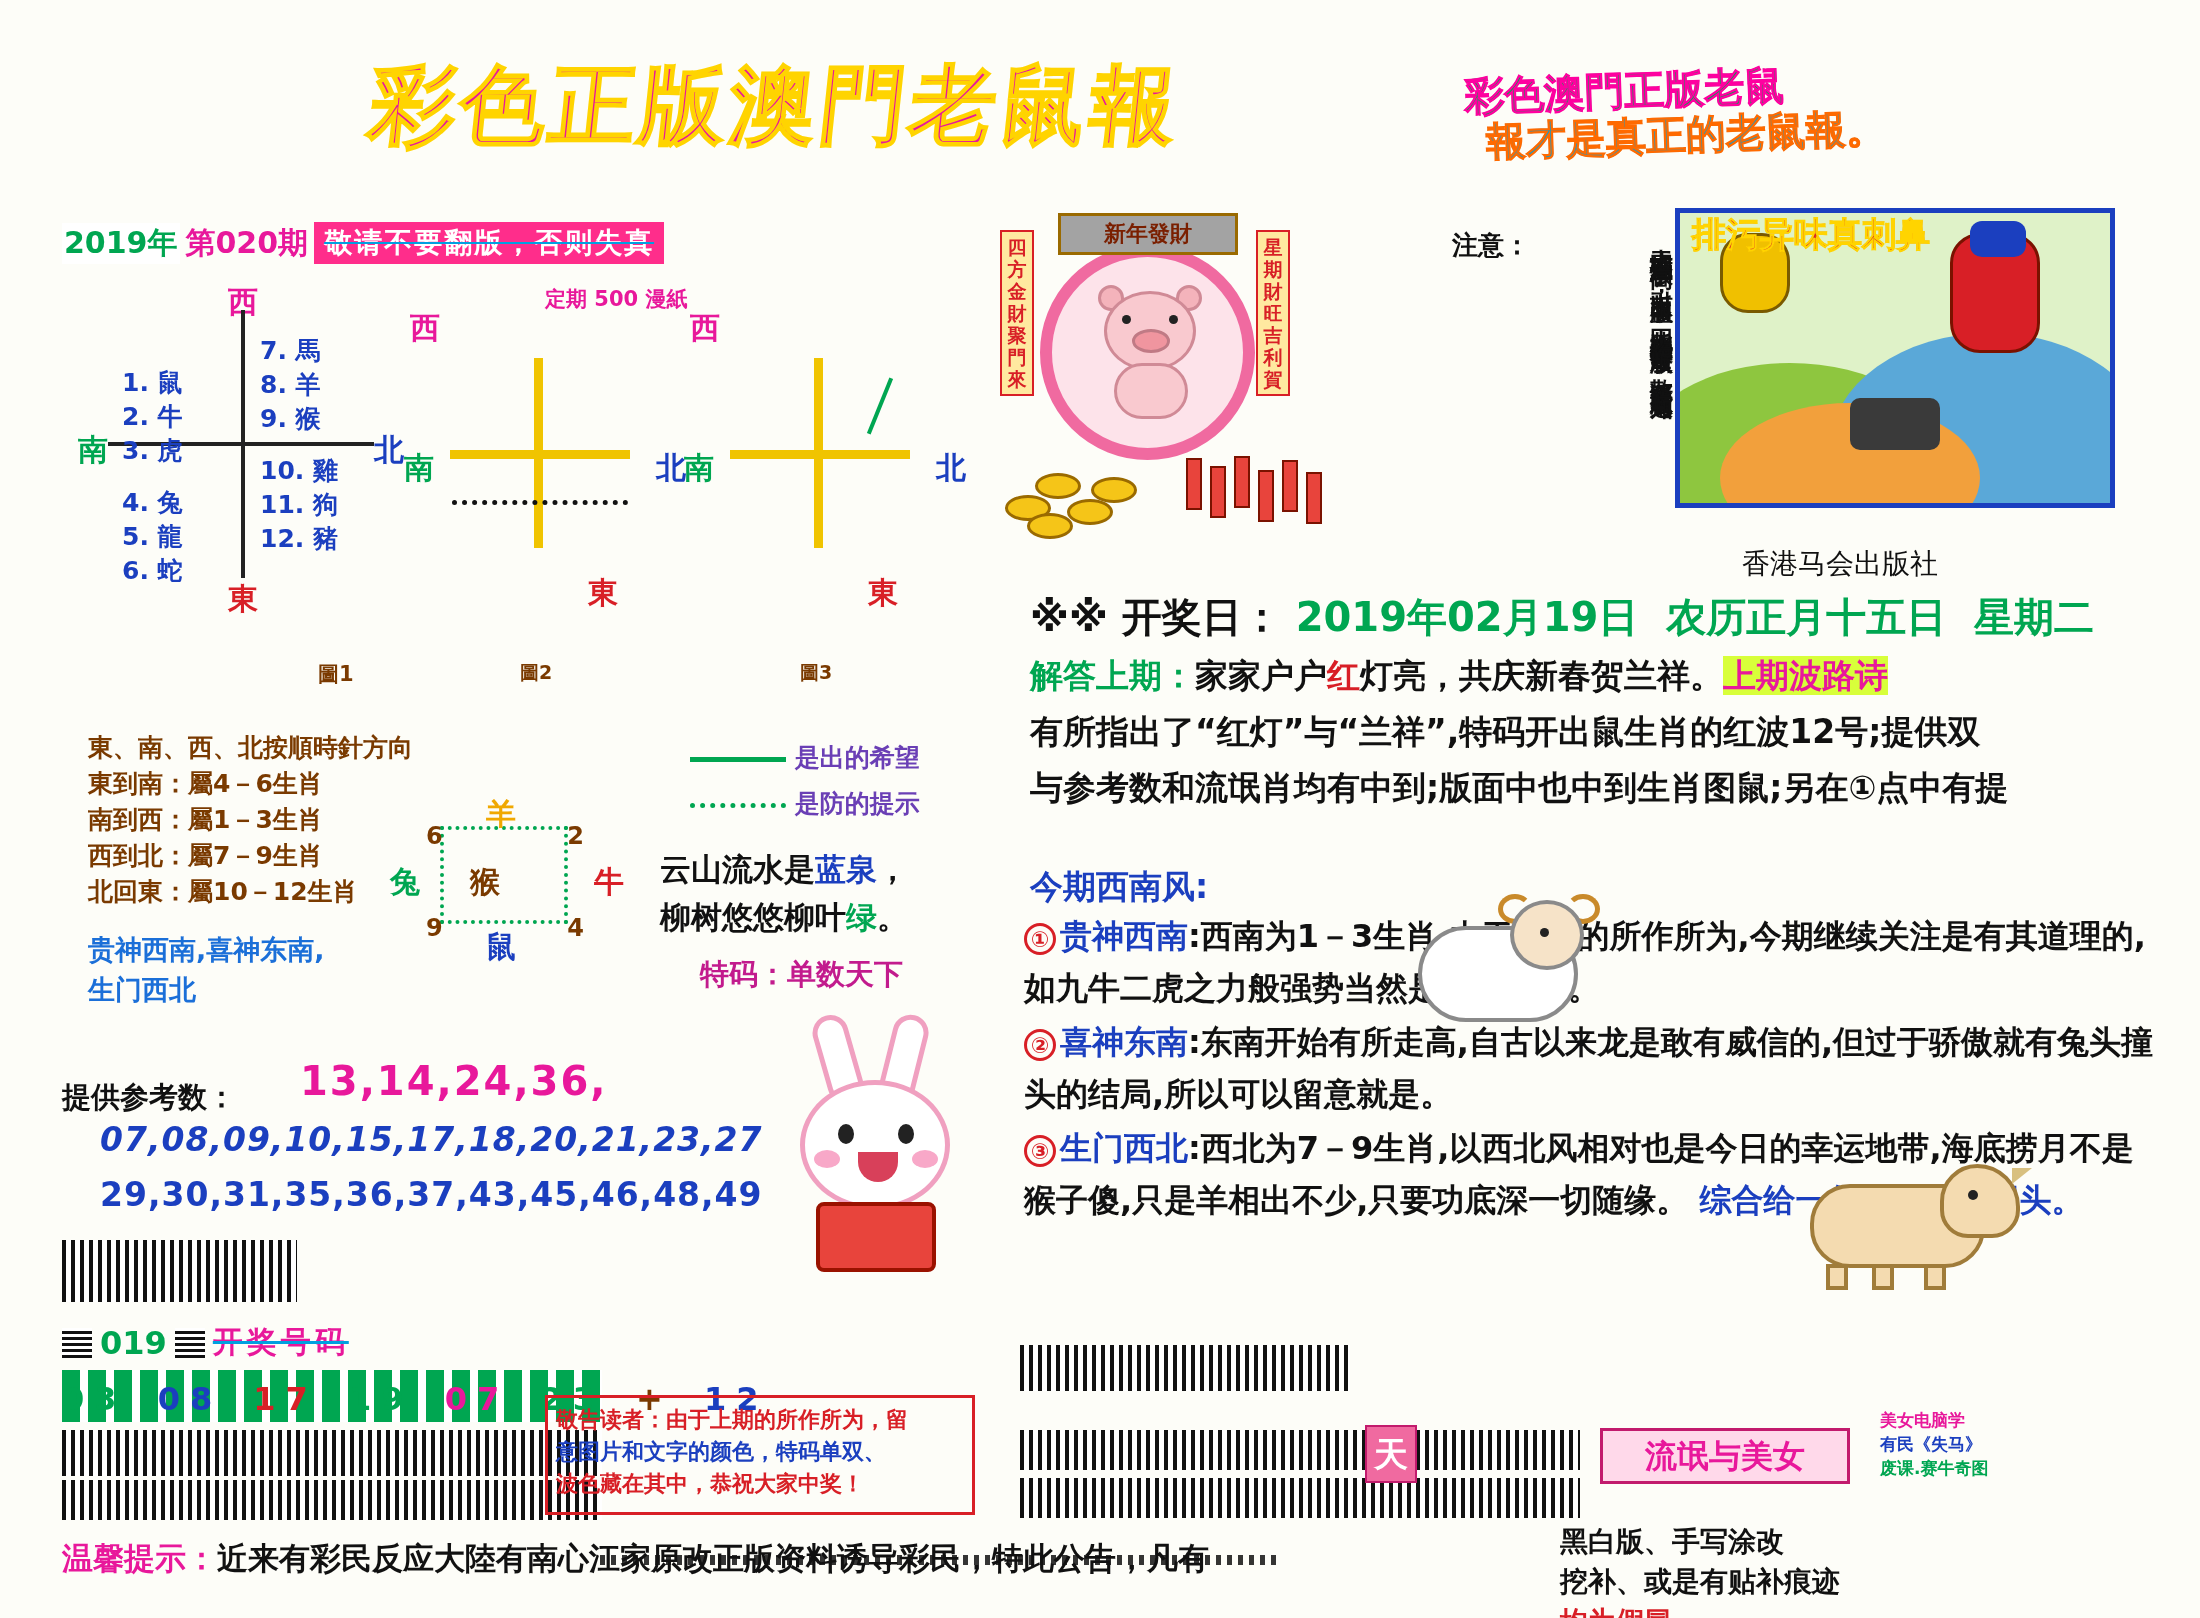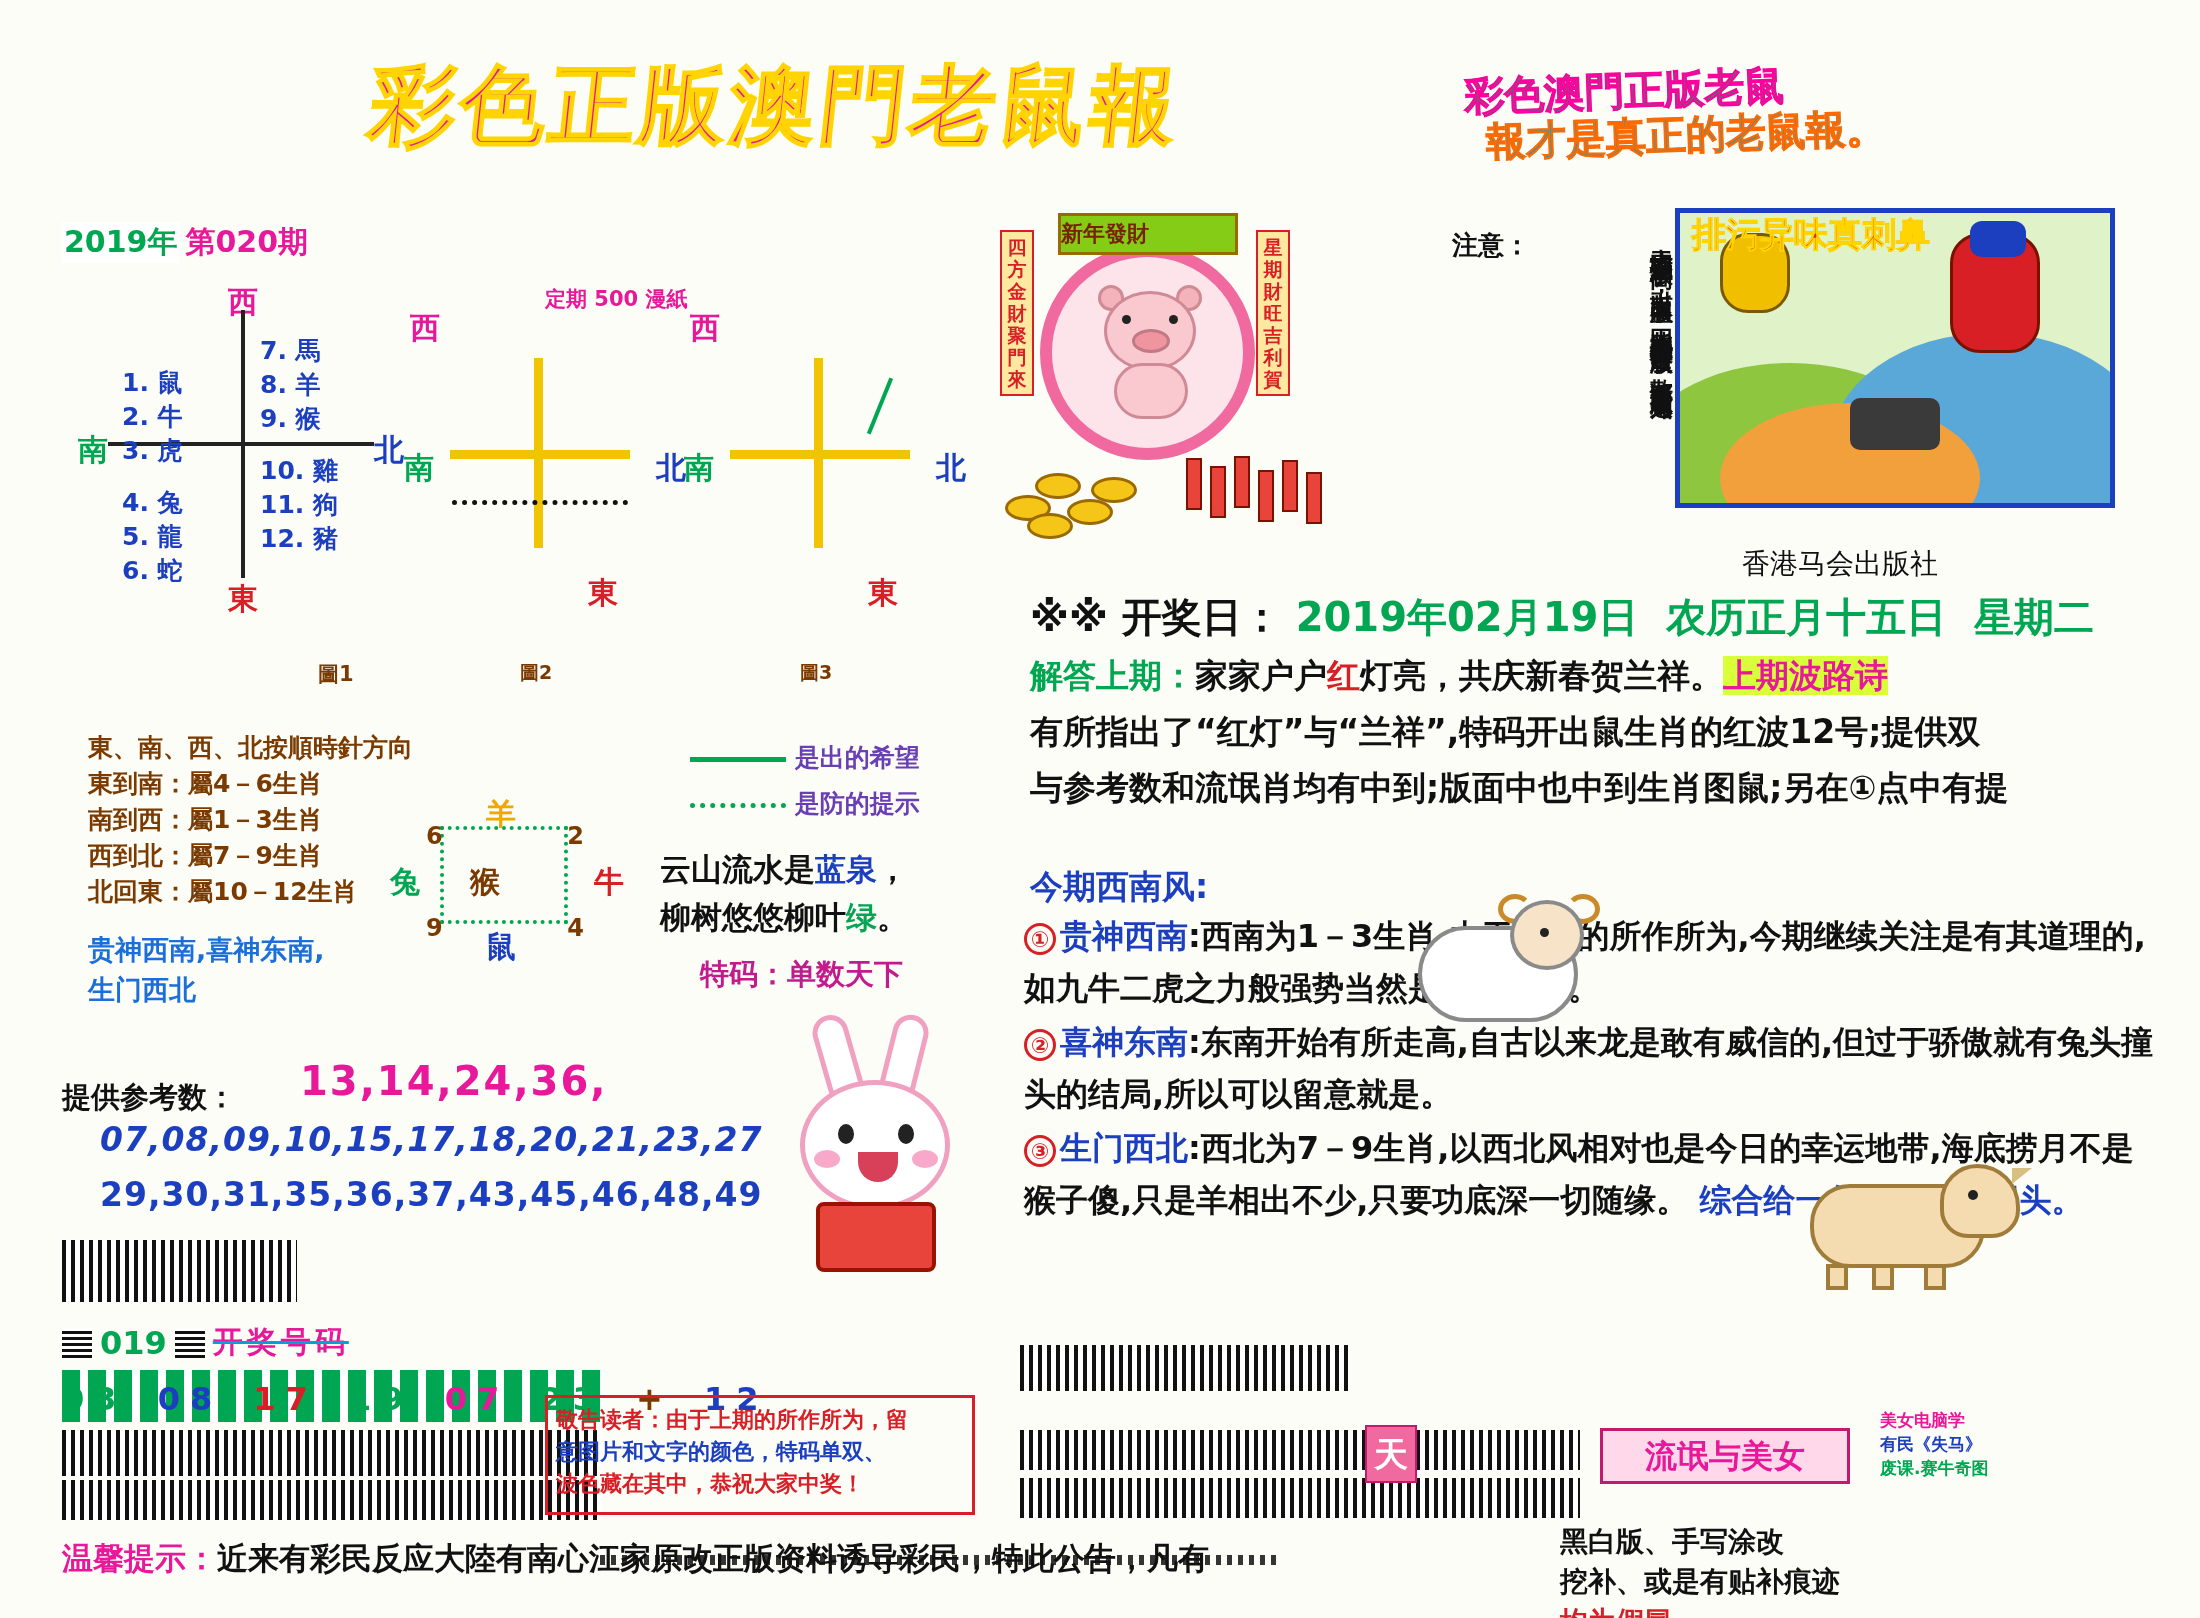--- a/index.html
+++ b/index.html
@@ -158,22 +158,22 @@
   .hand-note .bk { color:#111; }
 
   
   .pig-emblem { position:absolute; left:1000px; top:205px; width:290px; height:330px; }
   .pig-emblem .circle {
     position:absolute; left:40px; top:40px; width:215px; height:215px; border-radius:50%;
     background:#fde3ea; border:12px solid #f06aa0;
   }
   .pig-emblem .banner {
     position:absolute; left:58px; top:8px; width:180px; height:42px;
-    background:#84cc16; border:3px solid #9a6a00;
-    color:#7a1f00; font-size:22px; font-weight:bold; line-height:36px;
+    background:#a3a3a3; border:3px solid #9a6a00;
+    color:#7a1f00; font-size:22px; font-weight:bold; text-align:center; line-height:36px;
   }
   .pig-body { position:absolute; left:86px; top:80px; width:128px; height:140px; }
   .pig-body .head { position:absolute; left:18px; top:6px; width:92px; height:80px; background:#f9c9cf; border:3px solid #d08a96; border-radius:46px/40px;}
   .pig-body .ear-l { position:absolute; left:12px; top:0px; width:26px; height:26px; background:#f4b3bb; border:3px solid #d08a96; border-radius:50% 50% 0 50%; }
   .pig-body .ear-r { position:absolute; right:12px; top:0px; width:26px; height:26px; background:#f4b3bb; border:3px solid #d08a96; border-radius:50% 50% 50% 0; }
   .pig-body .snout { position:absolute; left:46px; top:44px; width:38px; height:24px; background:#f0959f; border:3px solid #c07a85; border-radius:50%; }
   .pig-body .eye { position:absolute; top:30px; width:9px; height:9px; background:#222; border-radius:50%; }
   .pig-body .eye.l { left:36px; } .pig-body .eye.r { right:36px; }
   .pig-body .torso { position:absolute; left:28px; top:78px; width:74px; height:56px; background:#f9c9cf; border:3px solid #d08a96; border-radius:30px; }
   .side-band { position:absolute; width:34px; font-size:19px; font-weight:bold; color:#d81f26; line-height:22px;
@@ -266,20 +266,21 @@
 
   <div class="title-main">彩色正版澳門老鼠報</div>
   <div class="title-sub">
     <span>彩色澳門正版老鼠</span>
     <span class="l2">報才是真正的老鼠報。</span>
   </div>
 
   <div class="issue-bar">
     <span class="issue-year">2019年</span>
     <span class="issue-no">第020期</span>
+    <span class="issue-warn">敬请不要翻版，否则失真</span>
   </div>
 
   <div class="compass">
     <div class="dir d-n">西</div>
     <div class="dir d-s">東</div>
     <div class="dir d-w">南</div>
     <div class="dir d-e">北</div>
     <div class="v-line"></div>
     <div class="h-line"></div>
     <div class="zlist col1">

